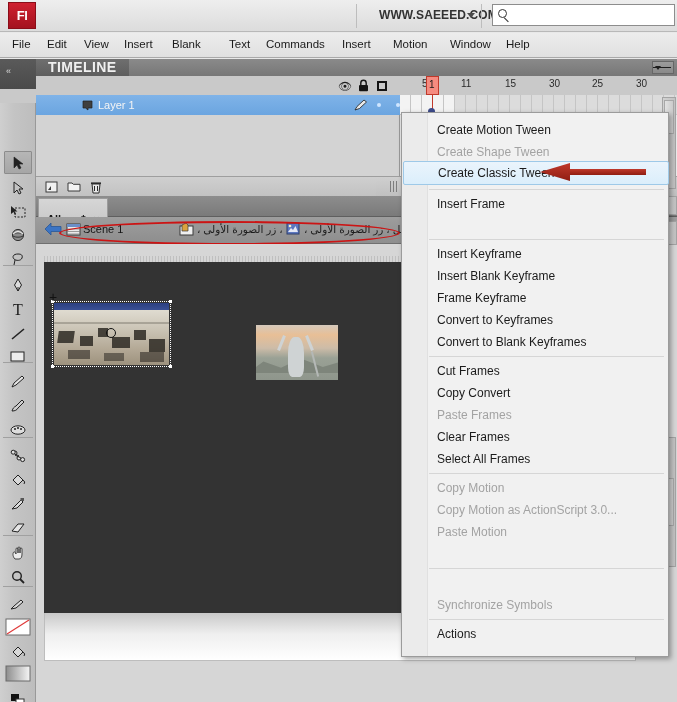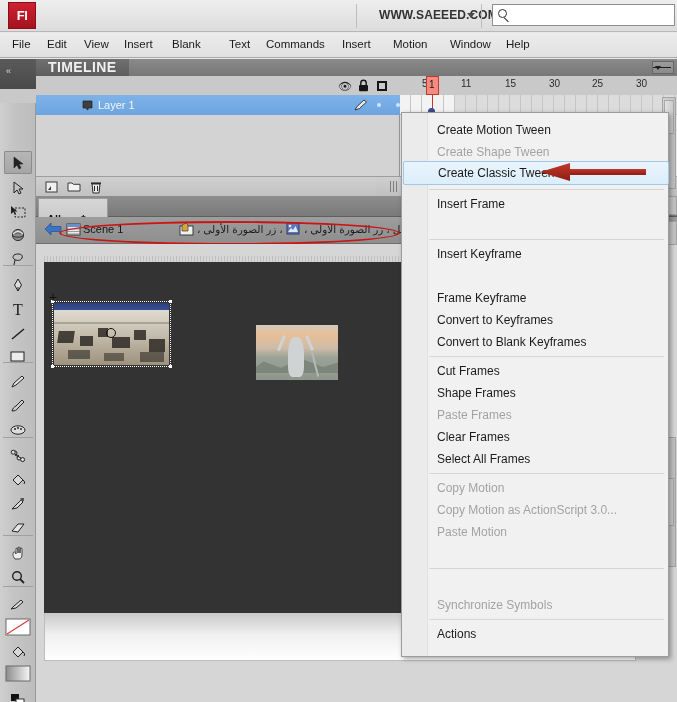--- a/index.html
+++ b/index.html
@@ -669,26 +669,27 @@
   <div class="ctxmenu">
     <div class="ctx-gutter"></div>
 
     <div class="ctx-item" style="top:6px">Create Motion Tween</div>
     <div class="ctx-item dis" style="top:28px">Create Shape Tween</div>
     <div class="ctx-item hl" style="top:48px">Create Classic Tween</div>
     <div class="ctx-sep" style="top:76px"></div>
     <div class="ctx-item" style="top:80px">Insert Frame</div>
     <div class="ctx-sep" style="top:126px"></div>
     <div class="ctx-item" style="top:130px">Insert Keyframe</div>
+    <div class="ctx-item" style="top:152px">Insert Blank Keyframe</div>
     <div class="ctx-item" style="top:174px">Frame Keyframe</div>
     <div class="ctx-item" style="top:196px">Convert to Keyframes</div>
     <div class="ctx-item" style="top:218px">Convert to Blank Keyframes</div>
     <div class="ctx-sep" style="top:243px"></div>
     <div class="ctx-item" style="top:247px">Cut Frames</div>
-    <div class="ctx-item" style="top:269px">Shape Frames</div>
+    <div class="ctx-item" style="top:269px">Copy Convert</div>
     <div class="ctx-item dis" style="top:291px">Paste Frames</div>
     <div class="ctx-item" style="top:313px">Clear Frames</div>
     <div class="ctx-item" style="top:335px">Select All Frames</div>
     <div class="ctx-sep" style="top:360px"></div>
     <div class="ctx-item dis" style="top:364px">Copy Motion</div>
     <div class="ctx-item dis" style="top:386px">Copy Motion as ActionScript 3.0...</div>
     <div class="ctx-item dis" style="top:408px">Paste Motion</div>
     <div class="ctx-sep" style="top:455px"></div>
     <div class="ctx-item dis" style="top:481px">Synchronize Symbols</div>
     <div class="ctx-sep" style="top:506px"></div>

